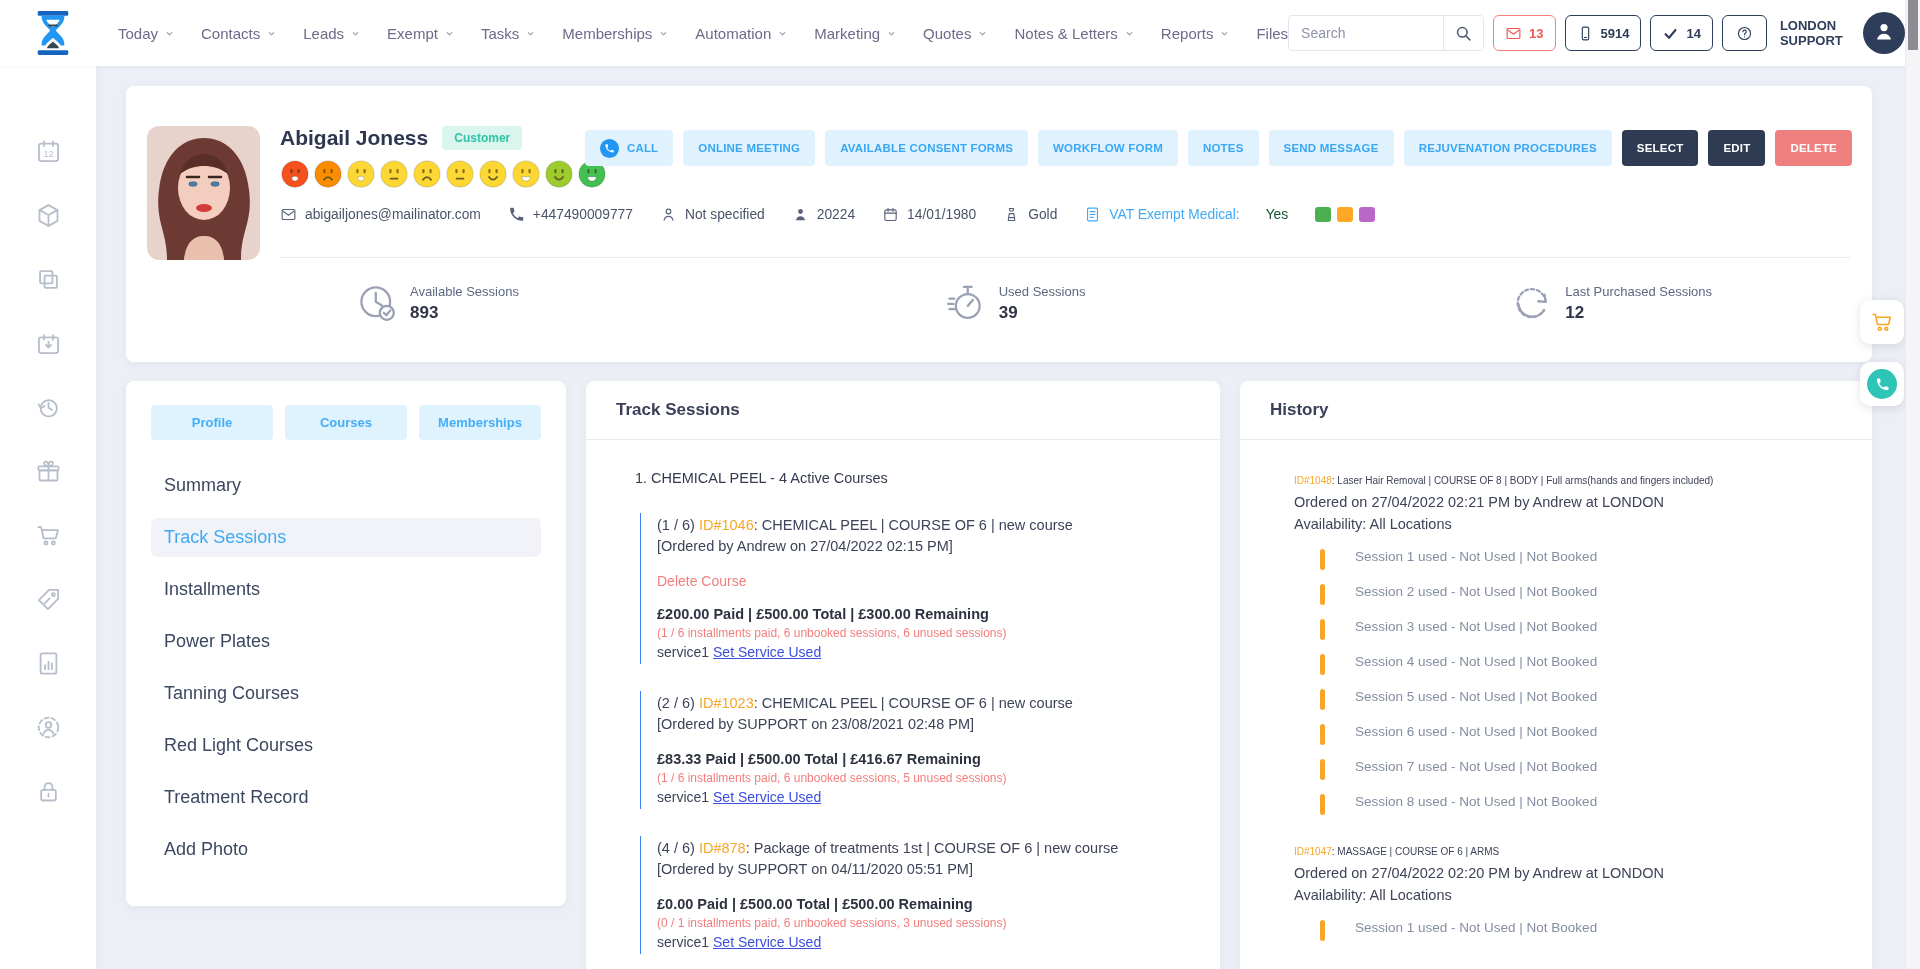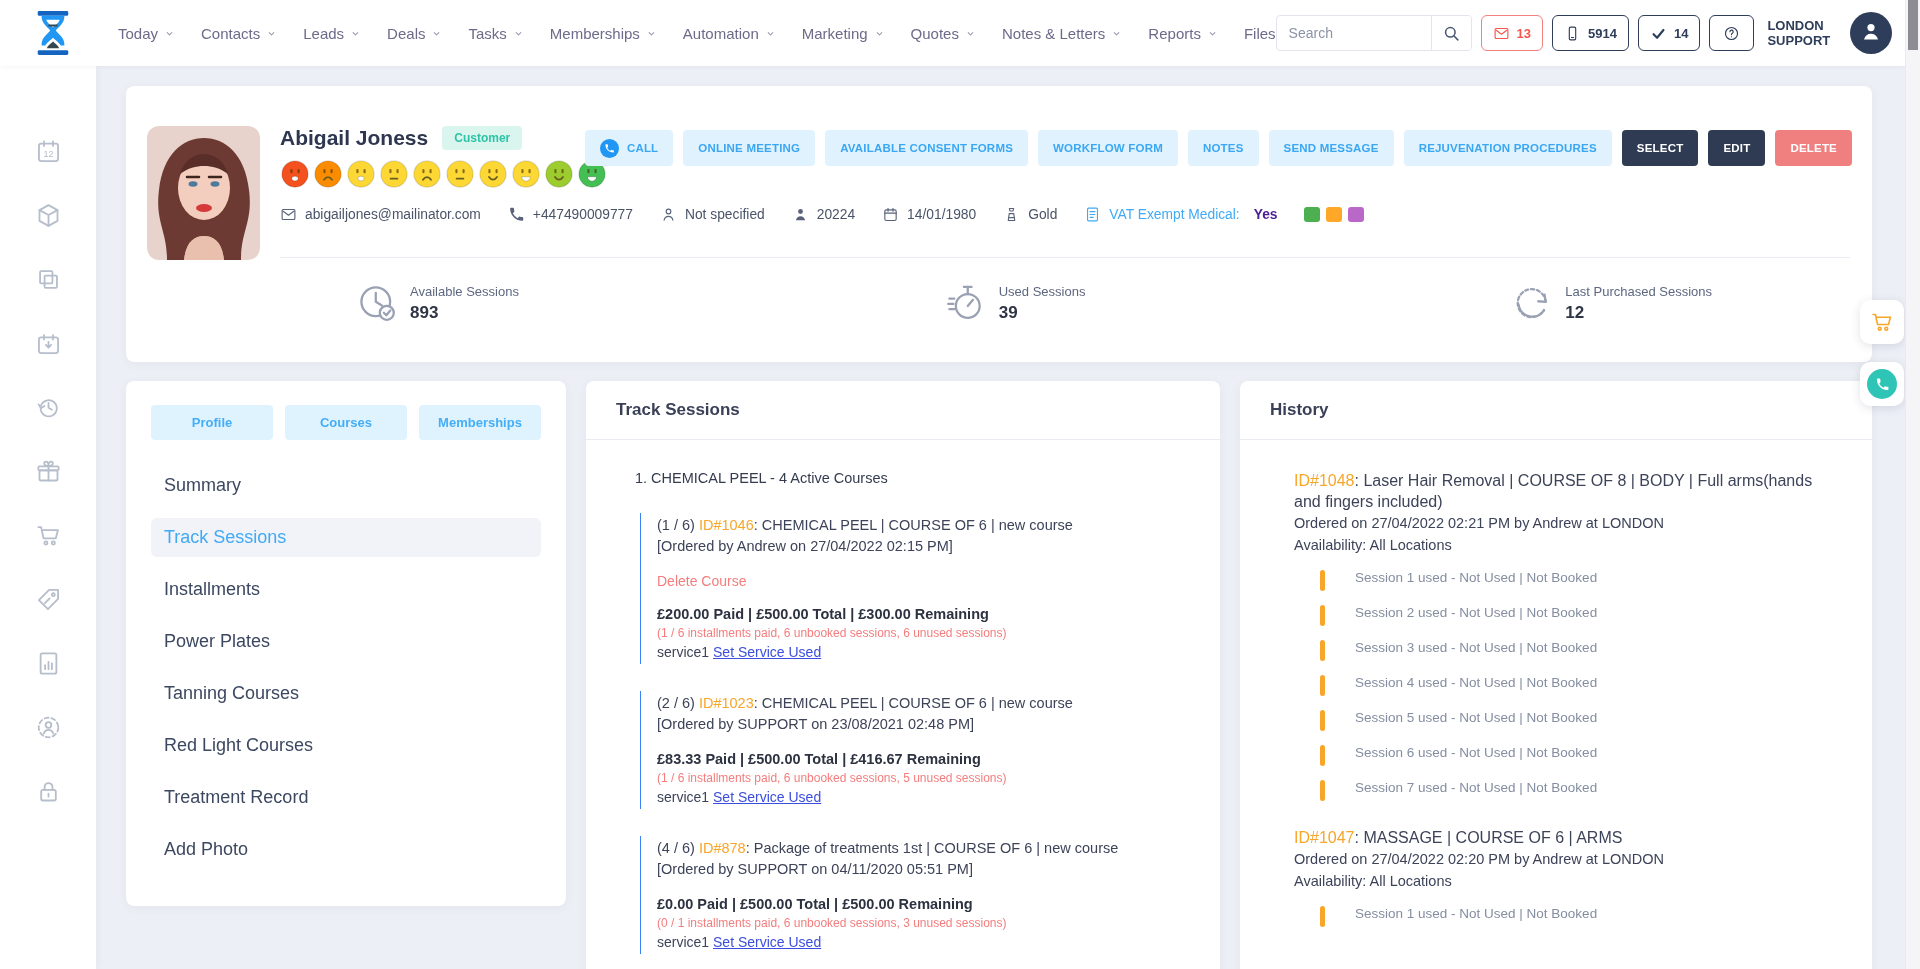--- a/index.html
+++ b/index.html
@@ -42,21 +42,21 @@
   .name-row{display:flex;align-items:center;gap:14px;}
   .cust-name{font-size:21px;font-weight:700;color:#2f3750;}
   .cust-badge{background:#d9f5ee;color:#2fc4a7;font-size:12px;font-weight:700;padding:5px 12px;border-radius:4px;}
   .moods{display:flex;gap:3px;margin-top:9px;}
   .mood{width:30px;height:30px;cursor:pointer;}
   .contacts{display:flex;align-items:center;gap:27px;margin-top:17px;}
   .contact{display:flex;align-items:center;gap:8px;font-size:13.8px;color:#4a5468;white-space:nowrap;}
   .contact svg{width:17px;height:17px;color:#59627a;flex:none;}
   .contact.vat{color:#41aaf5;}
   .contact.vat svg{color:#41aaf5;}
-  .contact .vat-yes{color:#4c1d95;margin-left:6px;font-weight:bold;}
+  .contact .vat-yes{color:#14532d;margin-left:18px;}
   .tag-squares{display:flex;gap:6px;}
   .tag-sq{width:16px;height:15px;border-radius:3px;}
   .pdivider{position:absolute;left:154px;right:22px;top:171px;border-top:1px solid #e9ebf2;}
   .actions{position:absolute;right:20px;top:44px;display:flex;gap:10px;}
   .abtn{border:0;border-radius:4px;height:36px;padding:0 15px;font-size:11.5px;font-weight:700;letter-spacing:.2px;
         font-family:inherit;cursor:pointer;display:flex;align-items:center;gap:8px;white-space:nowrap;}
   .abtn.light{background:#dff2fd;color:#3ba7f2;}
   .abtn.dark{background:#2f3b52;color:#fff;}
   .abtn.danger{background:#f08080;color:#fff;}
   .call-ic{width:19px;height:19px;border-radius:50%;background:#2196f3;display:flex;align-items:center;justify-content:center;color:#fff;}
@@ -88,21 +88,21 @@
   .course .ordered{font-size:14.5px;line-height:21px;color:#3d4359;}
   .course .del{display:inline-block;margin-top:16px;color:#f47d7d;font-size:14px;cursor:pointer;}
   .course .money{margin-top:16px;font-size:14.5px;font-weight:700;color:#2c3240;}
   .course .inst{margin-top:4px;font-size:12px;color:#f47d7d;}
   .course .svc{margin-top:4px;font-size:14px;color:#3d4359;}
   .course .svc a{color:#3b4ede;font-weight:500;cursor:pointer;text-decoration:underline;}
 
   .history-card{flex:1;height:630px;box-sizing:border-box;overflow:hidden;}
   .history-body{padding:4px 28px 0 28px;}
   .hentry{margin-top:26px;padding-left:26px;}
-  .hentry .ht{font-size:16px;line-height:21px;color:#3d4359;max-width:540px;}
+  .hentry .ht{font-size:10px;line-height:21px;color:#3d4359;max-width:540px;}
   .hentry .hid{color:#f7a62a;}
   .hentry .hline{font-size:14.5px;line-height:22px;color:#3d4359;}
   .sess{display:flex;align-items:flex-start;gap:30px;margin:14px 0 0 26px;}
   .sess .bar{width:5px;height:21px;border-radius:2.5px;background:#f7a62a;flex:none;}
   .sess .stxt{font-size:13.5px;color:#848ea0;}
 
   
   .fab{position:absolute;right:16px;width:44px;height:44px;background:#fff;border-radius:10px;z-index:7;
        box-shadow:0 2px 10px rgba(45,60,90,.15);display:flex;align-items:center;justify-content:center;cursor:pointer;}
   .fab-cart{top:300px;color:#f7a62a;}
@@ -149,21 +149,21 @@
         </div>
         <div class="nav-item">
           <span>Leads</span>
           <span class="chev" style="width:11px;height:11px">
             <svg viewBox="0 0 24 24" fill="none" stroke="currentColor" stroke-width="2.2" stroke-linecap="round" stroke-linejoin="round" width="100%" height="100%">
               <polyline points="7 10 12 15 17 10"></polyline>
             </svg>
           </span>
         </div>
         <div class="nav-item">
-          <span>Deals</span>
+          <span>Exempt</span>
           <span class="chev" style="width:11px;height:11px">
             <svg viewBox="0 0 24 24" fill="none" stroke="currentColor" stroke-width="2.2" stroke-linecap="round" stroke-linejoin="round" width="100%" height="100%">
               <polyline points="7 10 12 15 17 10"></polyline>
             </svg>
           </span>
         </div>
         <div class="nav-item">
           <span>Tasks</span>
           <span class="chev" style="width:11px;height:11px">
             <svg viewBox="0 0 24 24" fill="none" stroke="currentColor" stroke-width="2.2" stroke-linecap="round" stroke-linejoin="round" width="100%" height="100%">
@@ -683,20 +683,24 @@
                 <span class="stxt">Session 5 used - Not Used  |  Not Booked</span>
               </div>
               <div class="sess">
                 <span class="bar"></span>
                 <span class="stxt">Session 6 used - Not Used  |  Not Booked</span>
               </div>
               <div class="sess">
                 <span class="bar"></span>
                 <span class="stxt">Session 7 used - Not Used  |  Not Booked</span>
               </div>
+              <div class="sess">
+                <span class="bar"></span>
+                <span class="stxt">Session 8 used - Not Used  |  Not Booked</span>
+              </div>
             </div>
             <div class="hentry">
               <div class="ht"><span class="hid">ID#1047</span>: MASSAGE | COURSE OF 6 | ARMS</div>
   <div class="hline">Ordered on 27/04/2022 02:20 PM by Andrew at LONDON</div>
   <div class="hline">Availability: All Locations</div>
               <div class="sess">
                 <span class="bar"></span>
                 <span class="stxt">Session 1 used - Not Used  |  Not Booked</span>
               </div>
             </div>

